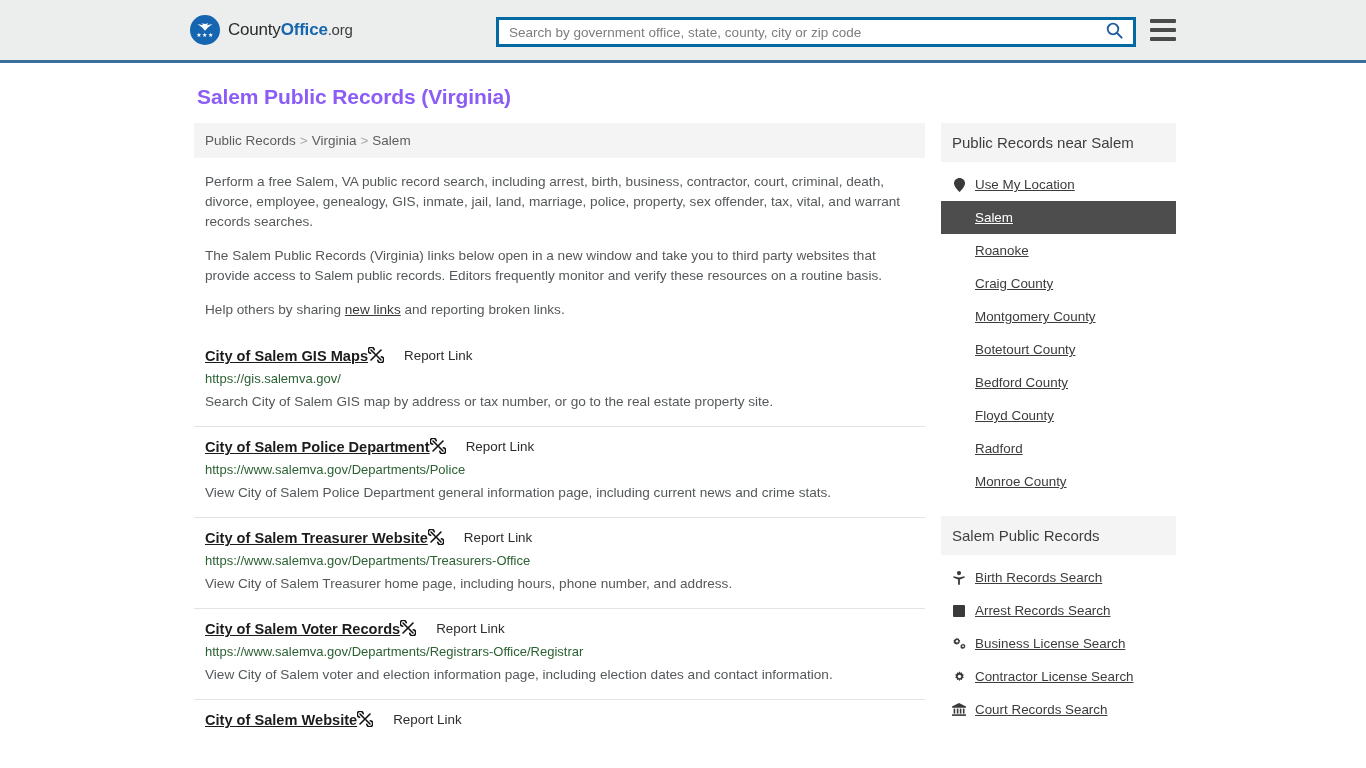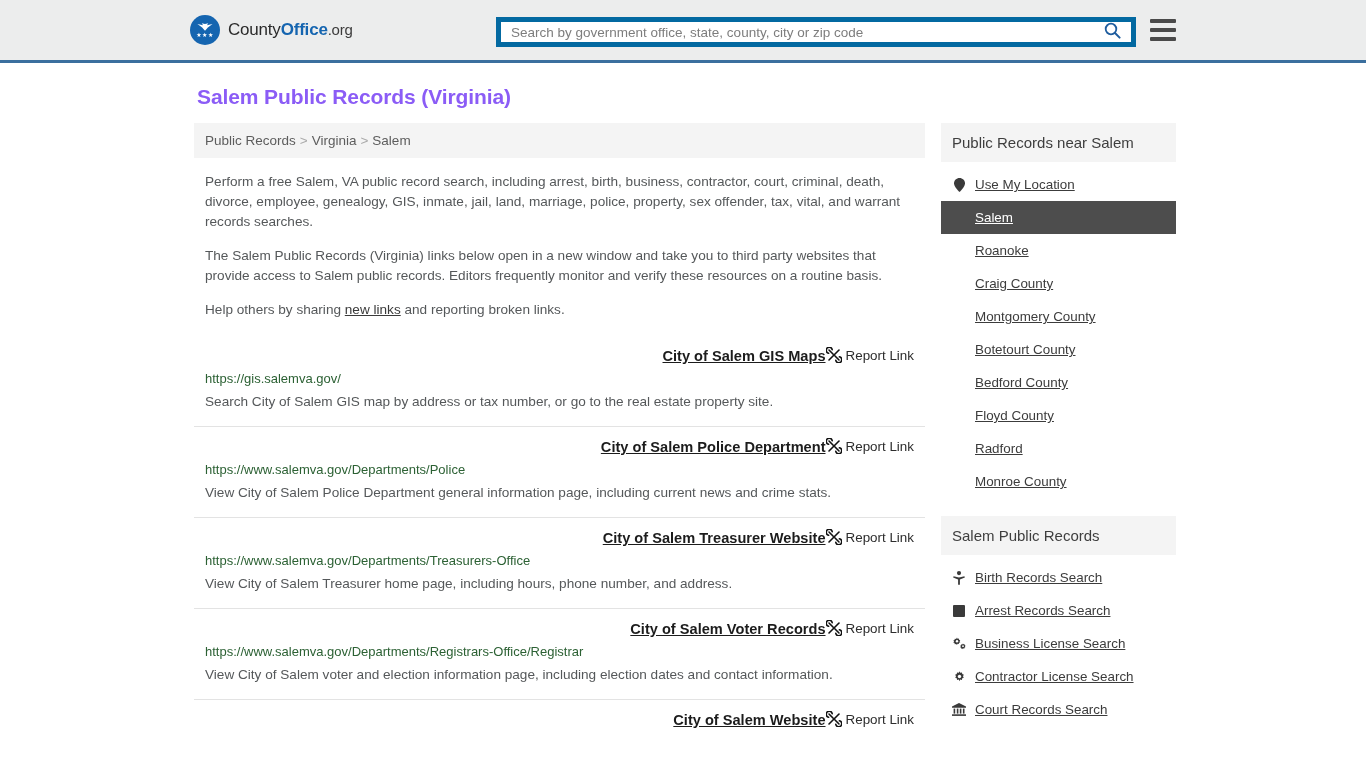--- a/index.html
+++ b/index.html
@@ -58,21 +58,21 @@
   .brand-text .b-first { color: #2b2b2b; }
   .brand-text .b-org { color: #3c3c3c; font-size: 15px; }
 
   .search-wrap {
     position: absolute;
     left: 496px;
     top: 17px;
     width: 640px;
     height: 30px;
     background: #ffffff;
-    border: 5px solid #0369a1;
+    border: 3px solid #0369a1;
     display: flex;
     align-items: center;
   }
   .search-input {
     flex: 1;
     border: none;
     outline: none;
     height: 26px;
     padding: 0 10px;
     font-size: 13.5px;
@@ -159,34 +159,34 @@
   
   .records { margin-top: 16px; }
   .record {
     padding: 10px 11px 12px 11px;
     border-top: 1px solid #e3e3e3;
   }
   .record:first-child { border-top: none; }
   .record-head {
     display: flex;
     align-items: flex-start;
-    justify-content: flex-end;
+    justify-content: flex-start;
   }
   .record-title {
     font-size: 14.6px;
     font-weight: bold;
     color: #1c1c1c;
     text-decoration: underline;
     cursor: pointer;
     line-height: 20px;
   }
   .report-link {
     display: flex;
     align-items: center;
-    gap: 4px;
+    gap: 20px;
     font-size: 13.4px;
     color: #2d2d2d;
     cursor: pointer;
     white-space: nowrap;
     padding-top: 1px;
   }
   .record-url {
     font-size: 13px;
     color: #2c6134;
     margin-top: 4px;

